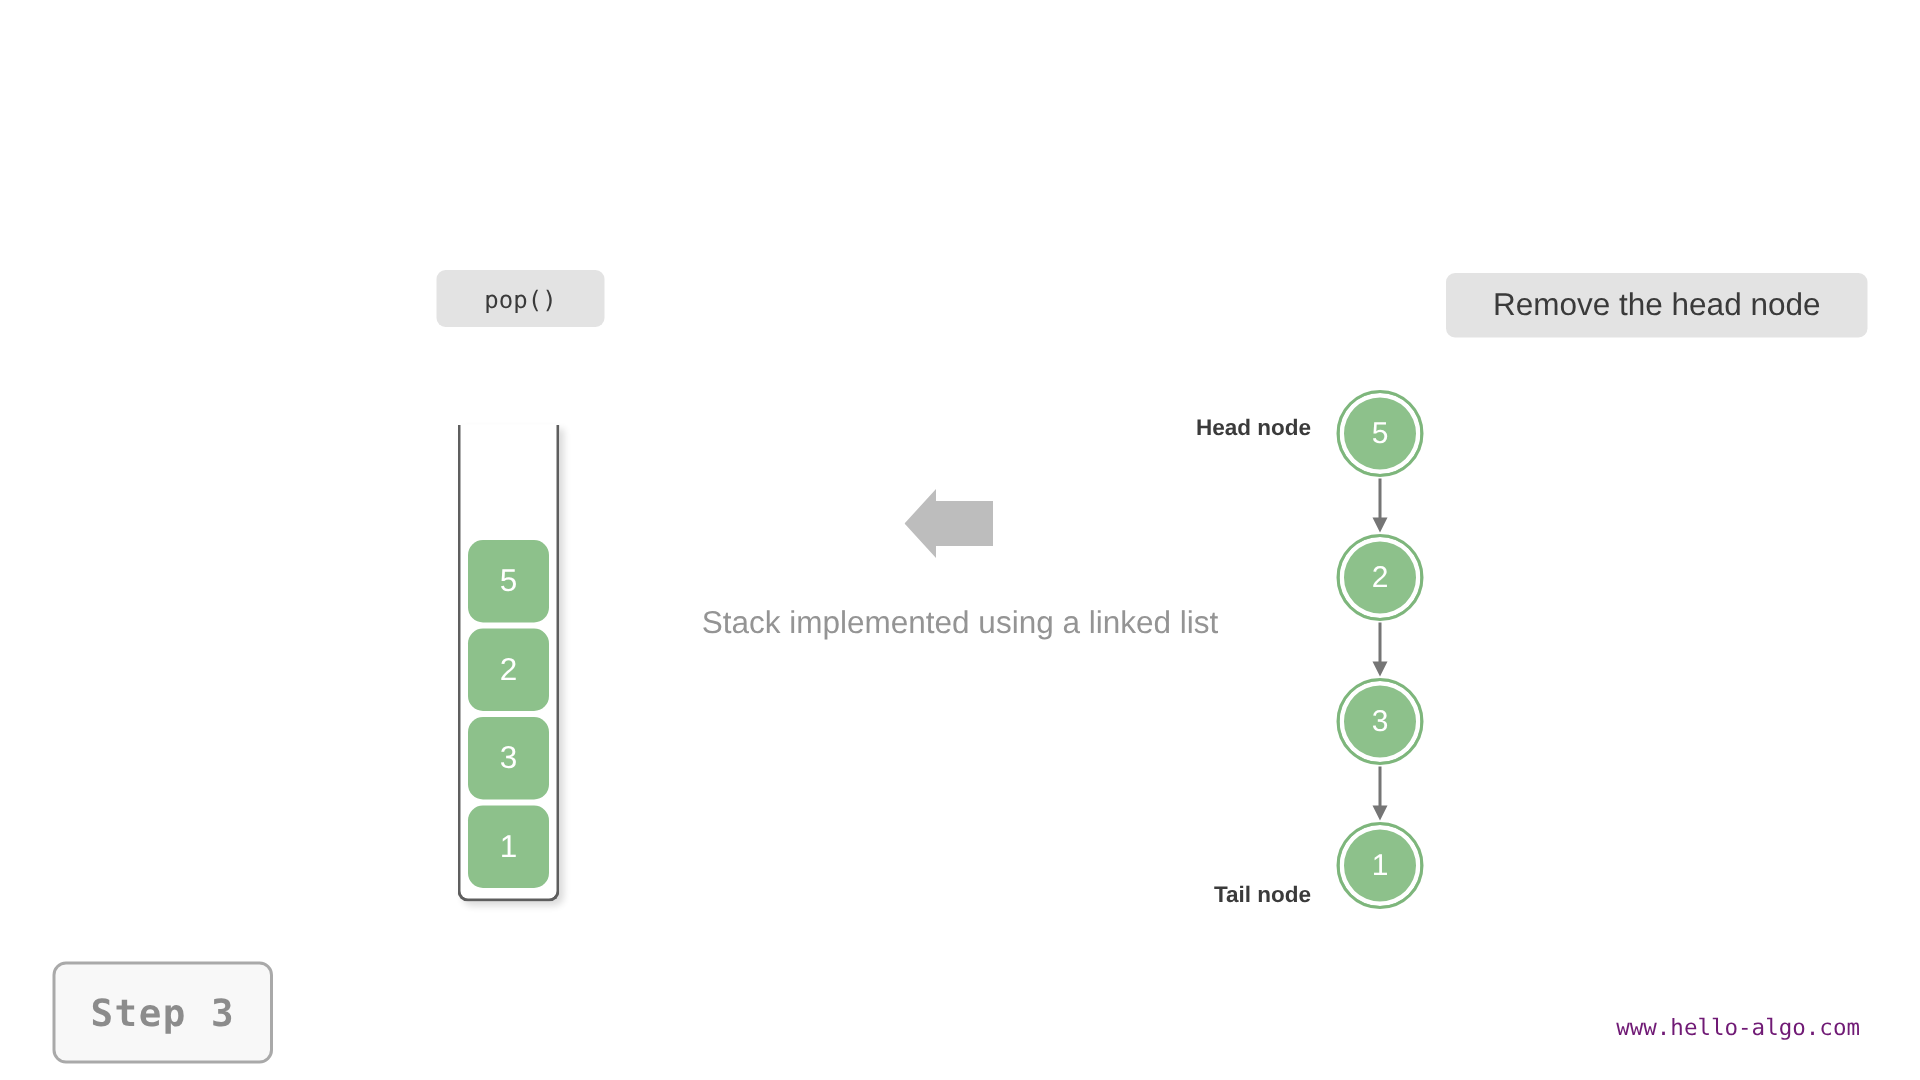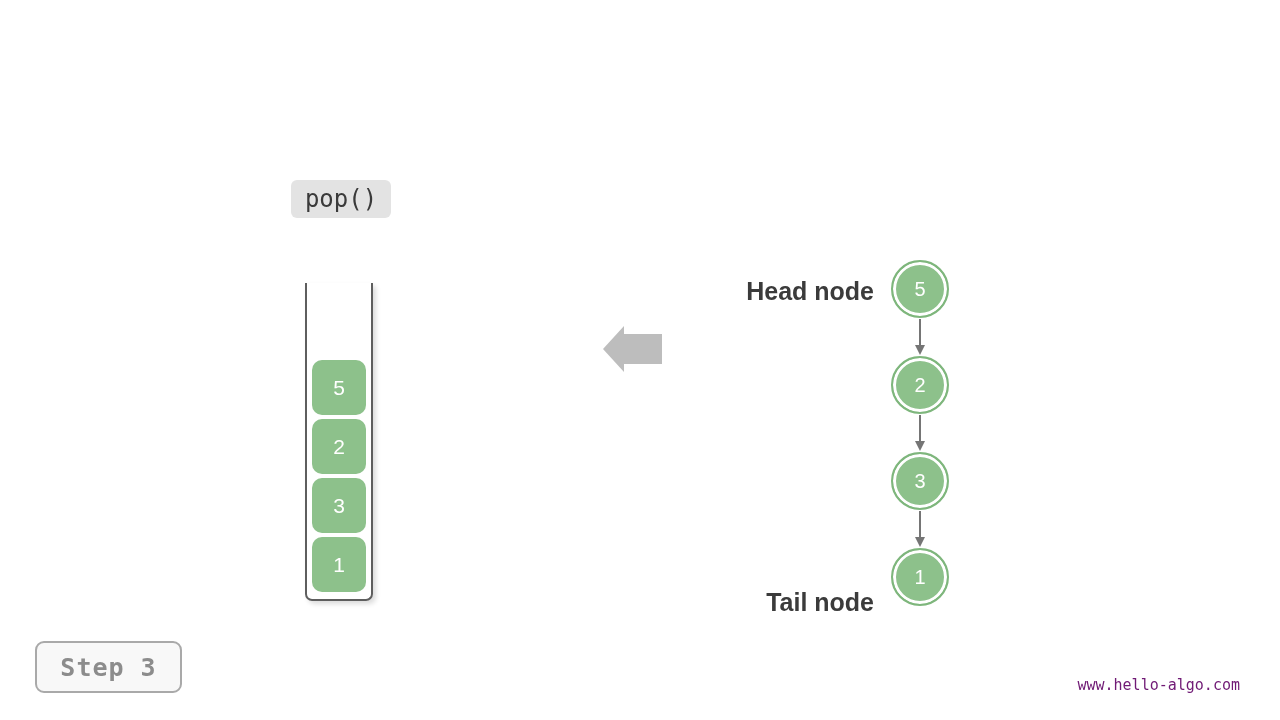--- a/index.html
+++ b/index.html
@@ -19,23 +19,23 @@
     position: absolute;
     background: #e3e3e3;
     border-radius: 6px;
     color: #3a3a3a;
     display: flex;
     align-items: center;
     justify-content: center;
   }
   .op-badge {
     left: 291px; top: 180px;
-    width: 100px; height: 38px;
+    width: 112px; height: 38px;
     font-family: "DejaVu Sans Mono", monospace;
-    font-size: 24px;
+    font-size: 16px;
   }
   .desc-badge {
     left: 964px; top: 182px;
     width: 281px; height: 43px;
     font-size: 21px;
   }
 
   
   .stack-container {
     position: absolute;
@@ -123,32 +123,32 @@
   }
   .connector.c0 { top: 319px; }
   .connector.c1 { top: 415px; }
   .connector.c2 { top: 511px; }
 
   .node-label {
     position: absolute;
     left: 674px;
     width: 200px;
     text-align: right;
-    font-size: 25px;
+    font-size: 15px;
     font-weight: bold;
     color: #3b3b3b;
   }
   .head-label { top: 277px; }
   .tail-label { top: 588px; }
 
   
   .step-badge {
     position: absolute;
     left: 35px; top: 641px;
-    width: 147px; height: 52px;
+    width: 147px; height: 68px;
     background: #f8f8f8;
     border: 2px solid #a9a9a9;
     border-radius: 9px;
     color: #8c8c8c;
     font-family: "DejaVu Sans Mono", monospace;
     font-weight: bold;
     font-size: 25px;
     display: flex;
     align-items: center;
     justify-content: center;
@@ -163,32 +163,34 @@
     color: #701a75;
   }
 </style>
 </head>
 <body>
 
 <div class="canvas">
 
   <div class="badge op-badge">pop()</div>
 
+  <div class="badge desc-badge">Remove the head node</div>
 
   <div class="stack-container">
     <div class="stack-item">5</div>
     <div class="stack-item">2</div>
     <div class="stack-item">3</div>
     <div class="stack-item">1</div>
   </div>
 
   <svg class="arrow-left" viewBox="0 0 59 48">
     <polygon points="0,24 21,1 21,9 59,9 59,39 21,39 21,47" fill="#bdbdbd"></polygon>
   </svg>
 
+  <div class="caption">Stack implemented using a linked list</div>
 
   <div class="node-label head-label">Head node</div>
   <div class="node-label tail-label">Tail node</div>
 
   <div class="ll-node n0">5</div>
   <div class="ll-node n1">2</div>
   <div class="ll-node n2">3</div>
   <div class="ll-node n3">1</div>
 
   <div class="connector c0">

